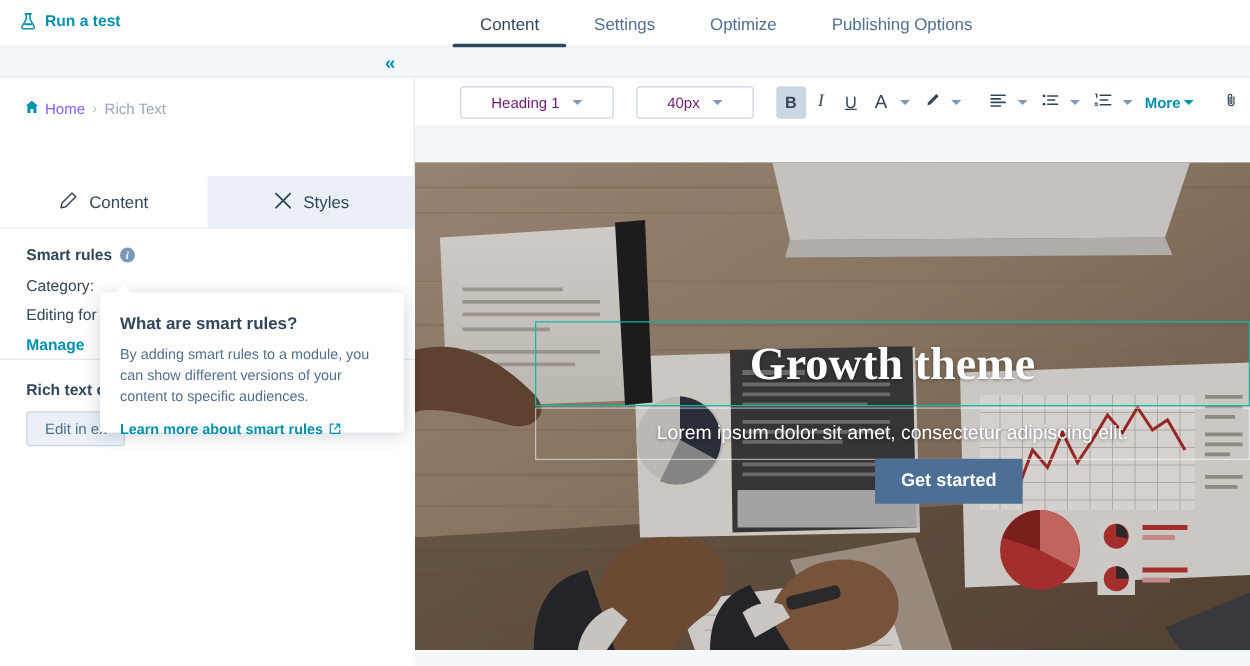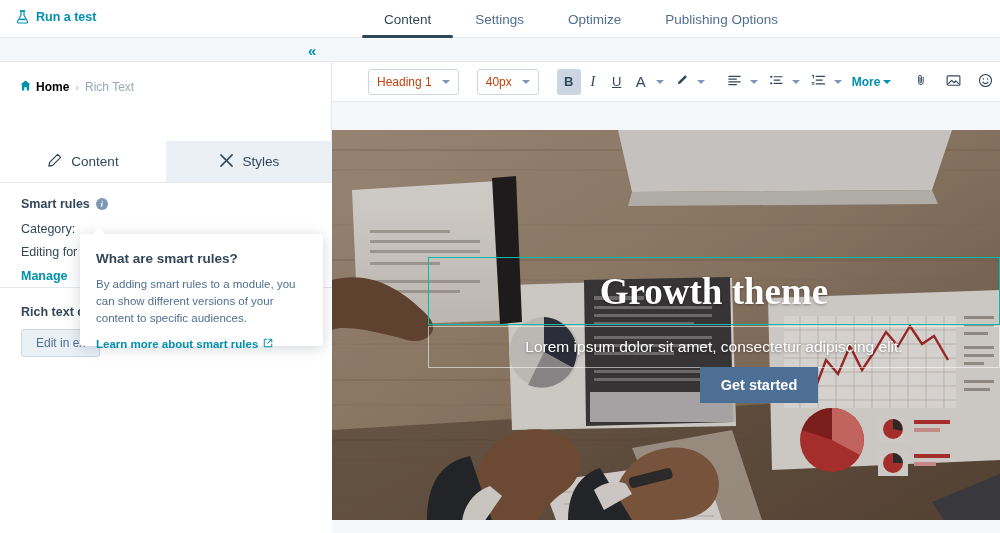--- a/index.html
+++ b/index.html
@@ -51,21 +51,21 @@
 
   
   .leftpanel {
     position:absolute; left:0; top:62px; width:332px; height:471px;
     background:#ffffff; border-right:1px solid #e5e8ed;
   }
   .breadcrumb {
     position:absolute; left:20px; top:18px;
     display:flex; align-items:center; gap:6px; font-size:12px;
   }
-  .bc-home { color:#000000; font-weight:bold; cursor:pointer; display:flex; align-items:center; gap:5px;}
+  .bc-home { color:#8b5cf6; font-weight:normal; cursor:pointer; display:flex; align-items:center; gap:5px;}
   .bc-sep { color:#b0b9c2; font-size:11px; }
   .bc-cur { color:#9aa8b5; }
 
   .panel-title {
     position:absolute; left:18px; top:105px;
     font-size:21px; color:#33475b; font-weight:bold;
     transform: translateY(-50%);
   }
 
   .devtoggle {
@@ -144,22 +144,22 @@
   }
 
   
   .editbar {
     position:absolute; left:332px; top:62px; right:0; height:40px;
     background:#ffffff; border-bottom:1px solid #e5e8ed;
     display:flex; align-items:center; padding-left:36px; gap:0; overflow:hidden;
   }
   .select-ctl {
     height:26px; border:1px solid #cbd6e2; border-radius:3px; background:#fff;
-    display:flex; align-items:center; padding:0 8px; gap:10px;
-    font-size:12px; color:#c2410c; cursor:pointer; white-space:nowrap;
+    display:flex; align-items:center; padding:0 24px; gap:10px;
+    font-size:12px; color:#701a75; cursor:pointer; white-space:nowrap;
   }
   .caret { width:0;height:0;border-left:4px solid transparent;border-right:4px solid transparent;border-top:4px solid #7c98b6; }
   .tsep { width:1px; height:22px; background:#dfe3eb; margin:0 9px; }
   .ticon {
     min-width:24px; height:26px; display:flex; align-items:center; justify-content:center;
     font-size:14px; color:#33475b; cursor:pointer; border-radius:3px;
   }
   .ticon.on { background:#cbd6e2; }
   .tgrp { display:flex; align-items:center; gap:3px; cursor:pointer; }
   .tlink { font-size:12px; color:#0091ae; font-weight:bold; cursor:pointer; }

